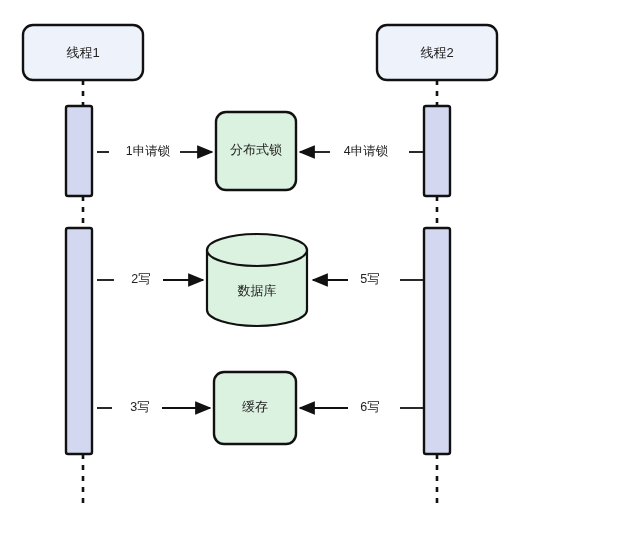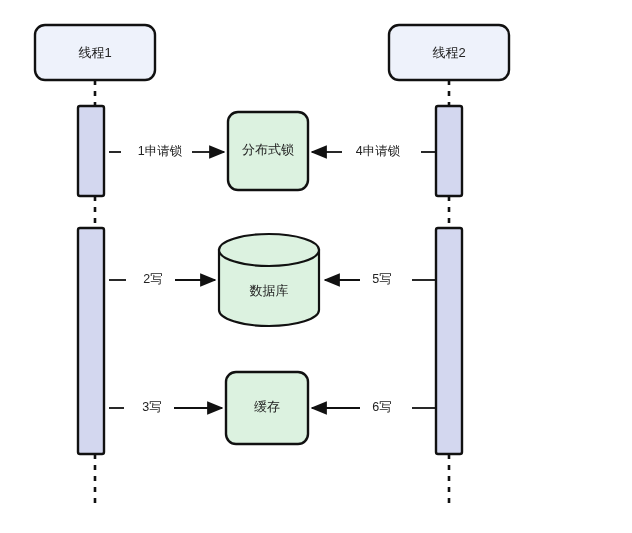--- a/index.html
+++ b/index.html
@@ -9,21 +9,21 @@
   }
   body {
     width: 632px;
     height: 533px;
     font-family: "Liberation Sans", "DejaVu Sans", sans-serif;
     position: relative;
     overflow: hidden;
   }
   #diagram-root {
     position: absolute;
-    top: 0; left: 12px;
+    top: 0; left: 0;
     width: 564px;
     height: 533px;
   }
   svg.diagram-svg {
     display: block;
     width: 632px;
     height: 533px;
   }
   .node-label {
     font-family: "Liberation Sans", "DejaVu Sans", sans-serif;

